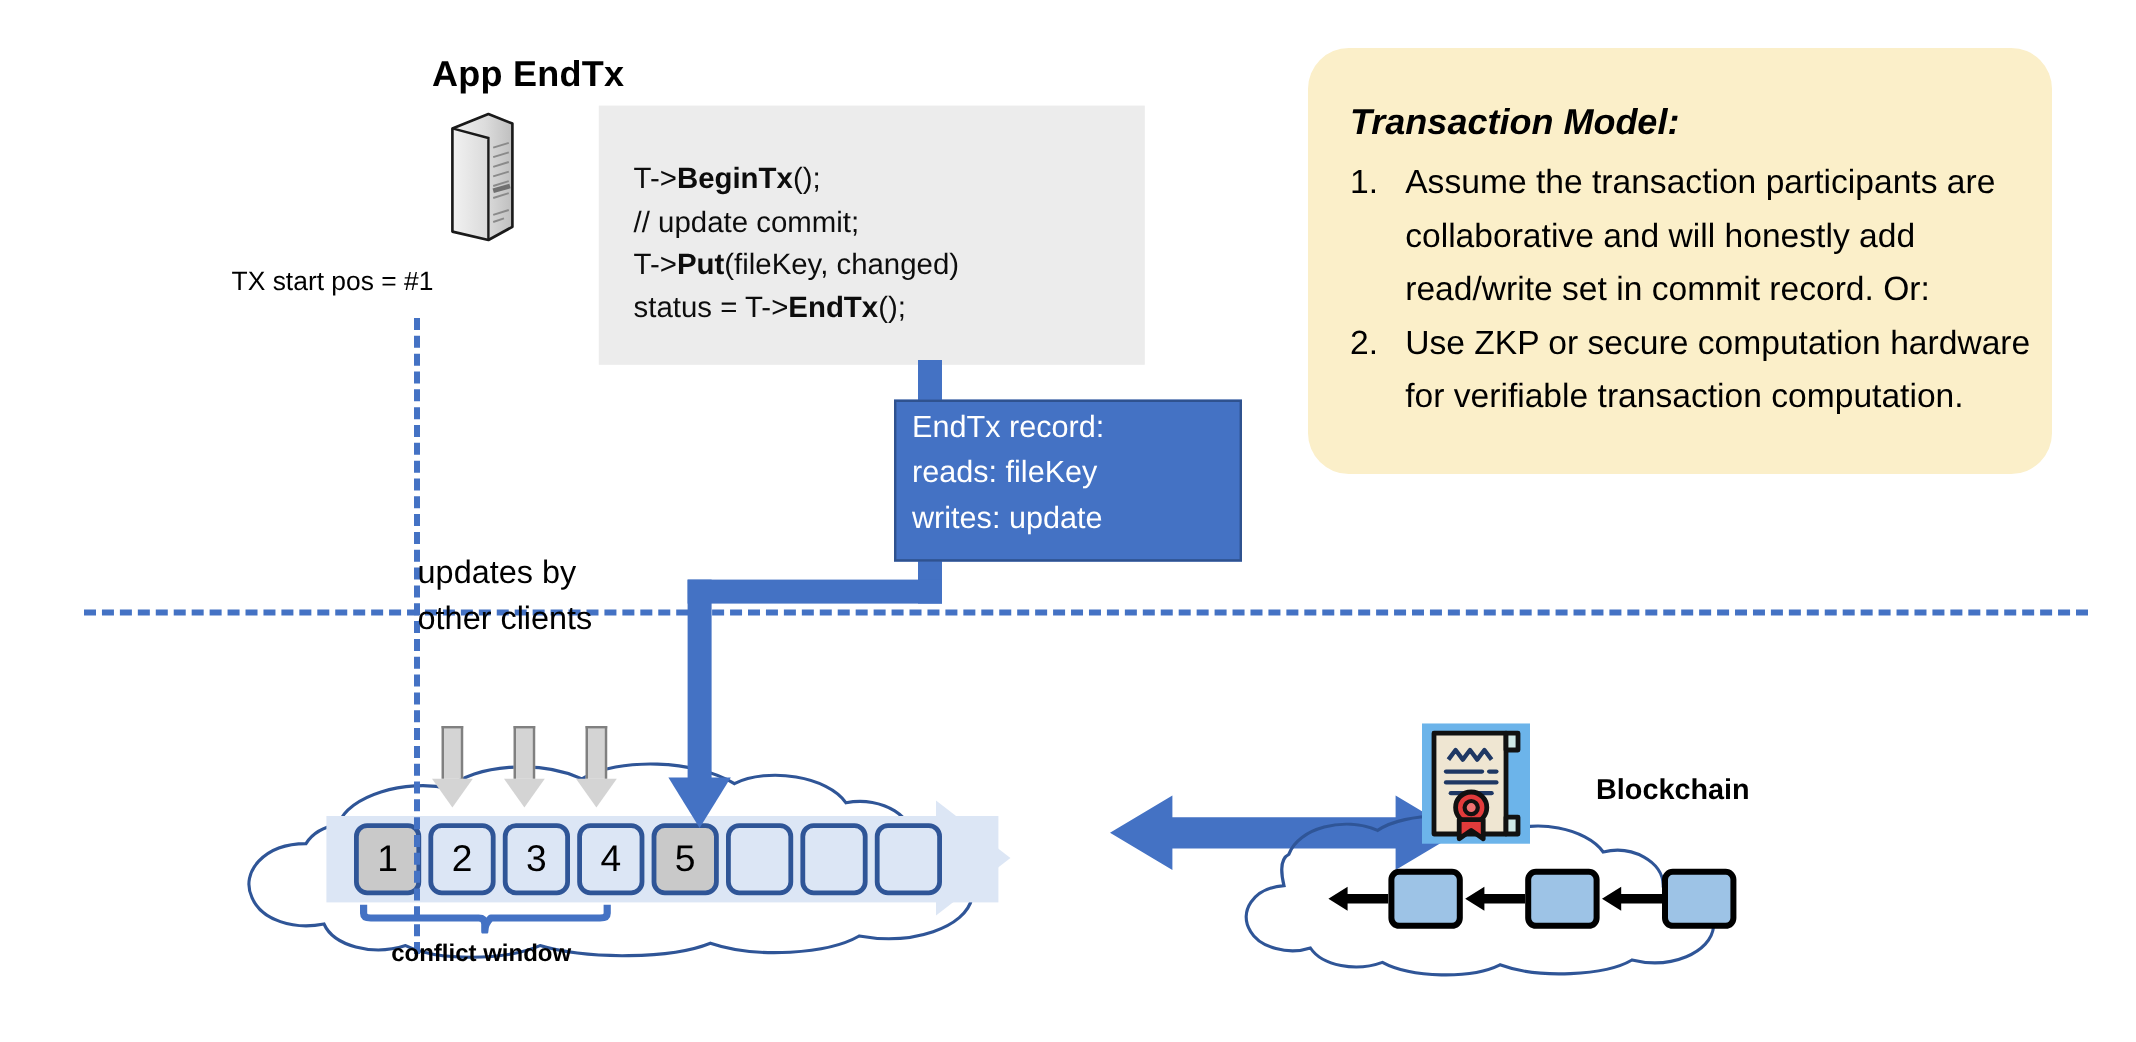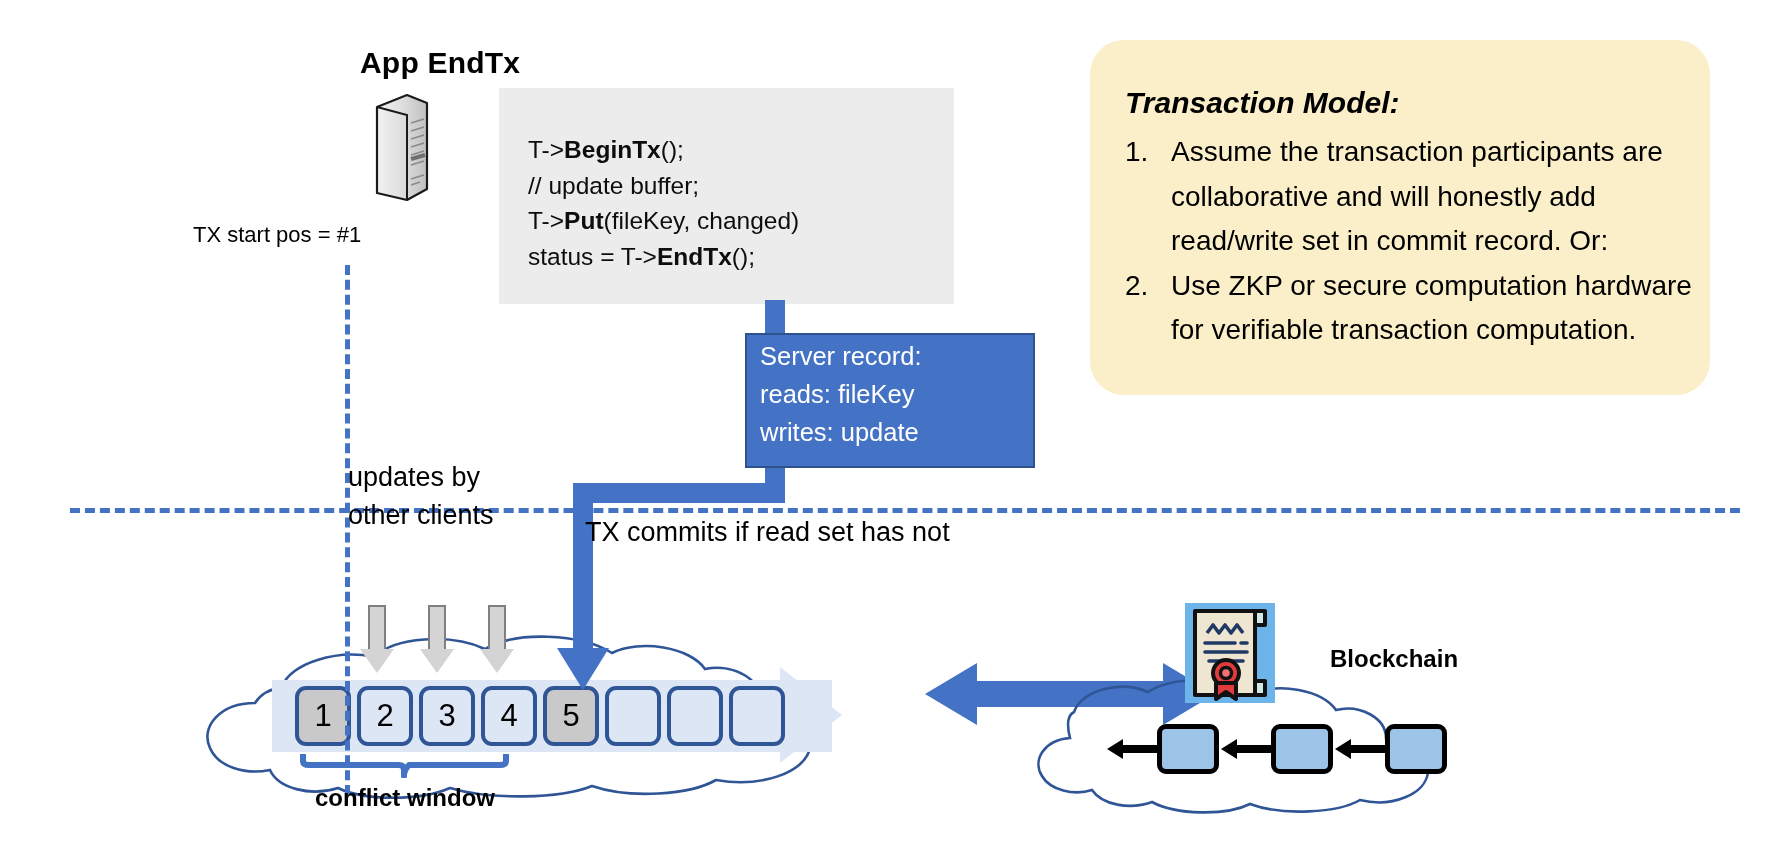--- a/index.html
+++ b/index.html
@@ -88,21 +88,21 @@
   #uarrow-1{left:360px;top:605px;}
   #uarrow-2{left:420px;top:605px;}
   #uarrow-3{left:480px;top:605px;}
 
   
   #updates-label{left:348px;top:458px;font-size:27px;line-height:38px;}
   #tx-commits-label{left:585px;top:512px;font-size:27px;line-height:40px;white-space:nowrap;}
 
   
   #conflict-brace{left:300px;top:752px;width:210px;height:26px;}
-  #conflict-label{left:315px;top:784px;font-size:24px;font-weight:bold;}
+  #conflict-label{left:326px;top:784px;font-size:20px;font-weight:bold;}
 
   
   #blockchain-arrow{left:925px;top:655px;width:290px;height:78px;}
   #cert-icon{left:1185px;top:603px;width:90px;height:100px;background:#6cb4ea;}
   #blockchain-label{left:1330px;top:645px;font-size:24px;font-weight:bold;}
   #blockchain-cloud{left:1030px;top:660px;width:420px;height:160px;}
   #bc-blocks{left:1105px;top:724px;display:flex;align-items:center;gap:0px;}
   .bcblock{width:62px;height:50px;background:#9dc3e6;border:5px solid #000;
       border-radius:9px;box-sizing:border-box;}
   .bcarrow{width:52px;height:22px;position:relative;}
@@ -179,41 +179,41 @@
   </g>
   <path d="M38,66 L52,62" stroke="#707070" stroke-width="4" fill="none"></path>
 </svg>
 
 <div class="abs" id="code-block"></div>
 <div class="abs nosel" id="code-lines">
   <div class="ln">
     <span>T-&gt;</span><b>BeginTx</b><span>();</span>
   </div>
   <div class="ln">
-    <span>// update buffer;</span><b></b><span></span>
+    <span>// update commit;</span><b></b><span></span>
   </div>
   <div class="ln">
     <span>T-&gt;</span><b>Put</b><span>(fileKey, changed)</span>
   </div>
   <div class="ln">
     <span>status = T-&gt;</span><b>EndTx</b><span>();</span>
   </div>
 </div>
 
 <div class="abs nosel" id="tx-start-label">TX start pos = #1</div>
 <div class="abs" id="tx-start-dashed"></div>
 
 <div class="abs" id="commit-arrow-v1"></div>
 <div class="abs" id="commit-arrow-h"></div>
 <div class="abs" id="commit-arrow-v2"></div>
 <div class="abs" id="commit-arrow-head"></div>
 
 <div class="abs" id="commit-record"></div>
 <div class="abs nosel" id="commit-record-text">
-  <div>Server record:</div>
+  <div>EndTx record:</div>
   <div>reads: fileKey</div>
   <div>writes: update</div>
 </div>
 
 <div class="abs" id="transaction-model"></div>
 <div class="abs nosel" id="transaction-model-title">Transaction Model:</div>
 <div class="abs nosel" id="transaction-model-list">
   <div class="tm-item">
     <span class="tm-num">1.</span>
     <span class="tm-body">Assume the transaction participants are collaborative and will honestly add read/write set in commit record.  Or:</span>
@@ -222,21 +222,20 @@
     <span class="tm-num">2.</span>
     <span class="tm-body">Use ZKP or secure computation hardware for verifiable transaction computation.</span>
   </div>
 </div>
 
 <div class="abs nosel" id="updates-label">
   <div>updates by</div>
   <div>other clients</div>
 </div>
 <div class="abs nosel" id="tx-commits-label">
-  <div>TX commits if read set has not</div>
 </div>
 
 <svg class="abs" id="conflict-brace" viewBox="0 0 210 26">
   <path d="M3,2 L3,9 Q3,13 9,13 L99,13 Q104,13 104,18 L104,24
            Q104,18 109,13 L200,13 Q206,13 206,9 L206,2" fill="none" stroke="#4472c4" stroke-width="6" stroke-linecap="butt" stroke-linejoin="round"></path>
 </svg>
 <div class="abs nosel" id="conflict-label">conflict window</div>
 
 <svg class="abs" id="blockchain-arrow" viewBox="0 0 290 78">
   <path d="M0,39 L52,8 L52,26 L238,26 L238,8 L290,39 L238,70 L238,52 L52,52 L52,70 Z" fill="#4472c4"></path>

